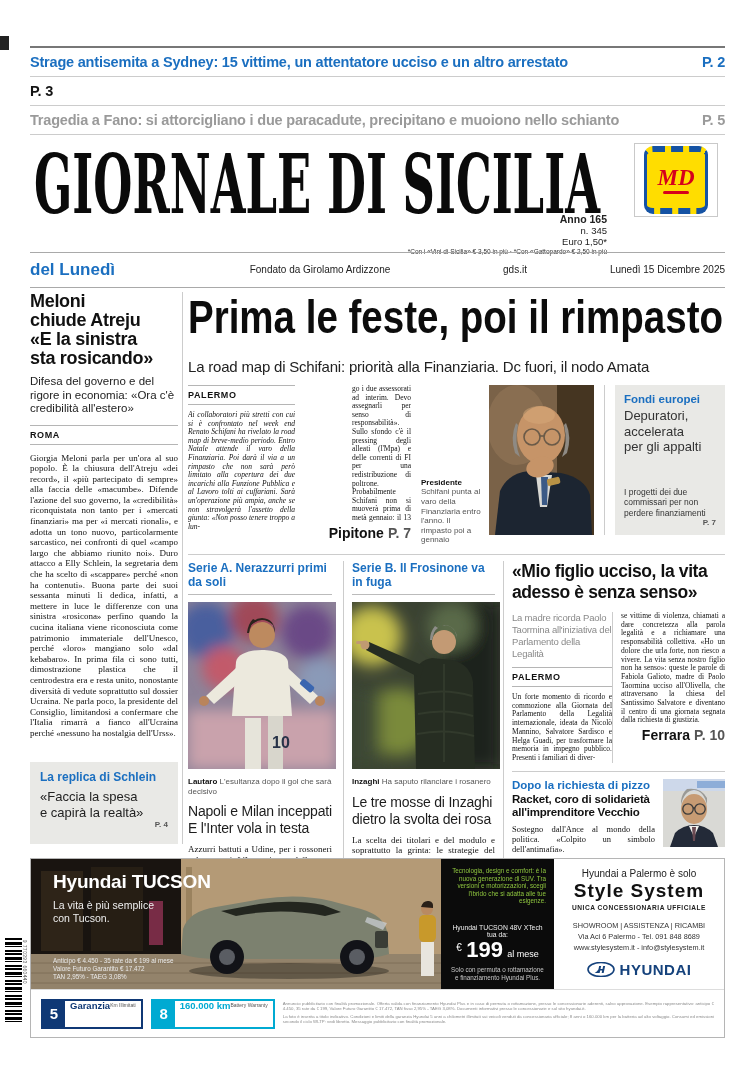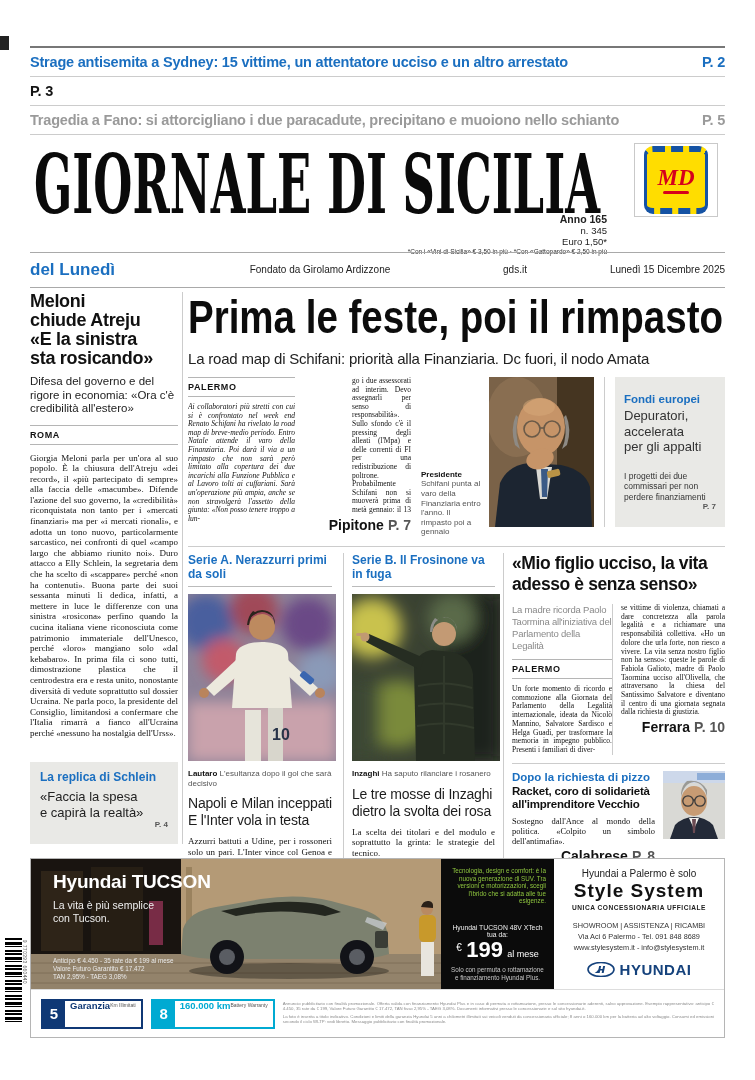--- a/index.html
+++ b/index.html
@@ -52,32 +52,32 @@
   .lc-body{margin-top:8px;font-size:9px;line-height:10.6px;height:304px;overflow:hidden;}
   .lc-pg{text-align:right;font-size:8.5px;font-weight:bold;color:#555;margin-top:3px;}
   .schlein{position:absolute;left:30px;top:762px;width:148px;height:82px;
            padding:8px 10px;box-sizing:border-box;}
   .schlein .kick{font-size:12px;}
   .sch-q{margin-top:5px;font-size:13px;line-height:15.5px;color:#222;}
   .sch-pg{text-align:right;font-size:8px;font-weight:bold;color:#555;}
   .vline-main{position:absolute;left:182px;top:292px;width:1px;height:552px;background:#ccc;}
   
   .main{position:absolute;left:188px;top:292px;width:537px;}
-  .m-deck{margin-top:4px;font-size:15px;letter-spacing:-.2px;color:#222;}
+  .m-deck{margin-top:12px;font-size:15px;letter-spacing:-.2px;color:#222;}
   .story{display:flex;margin-top:10px;height:160px;}
   .st-c1{width:107px;}
   .st-c1 .txt,.st-c2 .txt{font-size:7.5px;line-height:8.6px;overflow:hidden;}
   .st-c1 .txt{height:118px;margin-top:6px;font-style:italic;}
   .st-c2{width:107px;margin-left:9px;display:flex;flex-direction:column;}
   .st-c2 .txt{height:138px;margin-left:48px;}
   .st-cap{width:60px;margin-left:10px;display:flex;}
   .st-cap .cap{margin-top:auto;}
   .st-photo{width:105px;height:150px;margin-left:8px;}
   .st-vl{width:1px;height:150px;background:#ccc;margin-left:10px;}
-  .fondi{width:110px;margin-left:10px;height:150px;padding:16px 9px;box-sizing:border-box;
+  .fondi{width:110px;margin-left:10px;height:150px;padding:8px 9px;box-sizing:border-box;
          display:flex;flex-direction:column;}
   .fondi .kick{font-size:11.5px;}
   .f-title{margin-top:3px;font-size:13px;line-height:15.5px;color:#333;}
   .f-text{margin-top:auto;font-size:8.5px;line-height:10.5px;color:#333;}
   .f-pg{text-align:right;font-size:8px;font-weight:bold;color:#555;}
   .story-rule{border-top:1px solid #ccc;margin-top:9px;}
   
   .sport{display:flex;margin-top:6px;}
   .sp-a{width:156px;padding-right:11px;border-right:1px solid #ccc;box-sizing:border-box;}
   .sp-b{width:160px;padding:0 8px;border-right:1px solid #ccc;box-sizing:border-box;}

